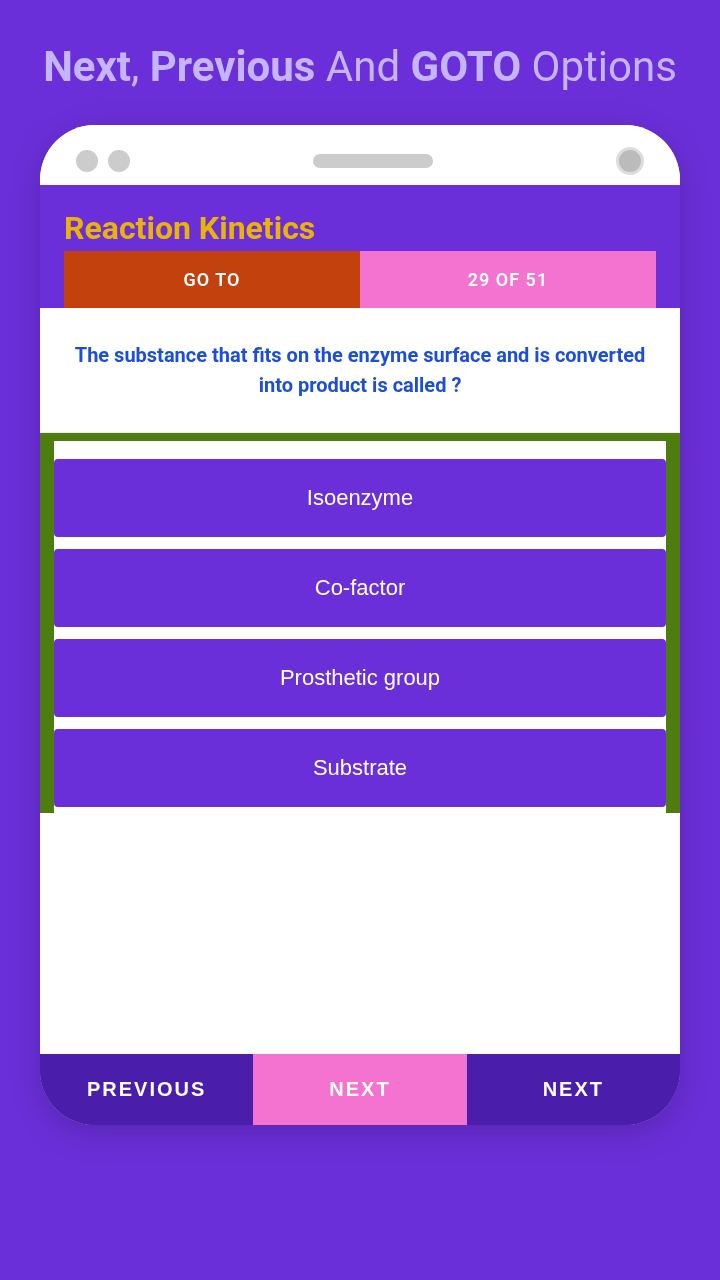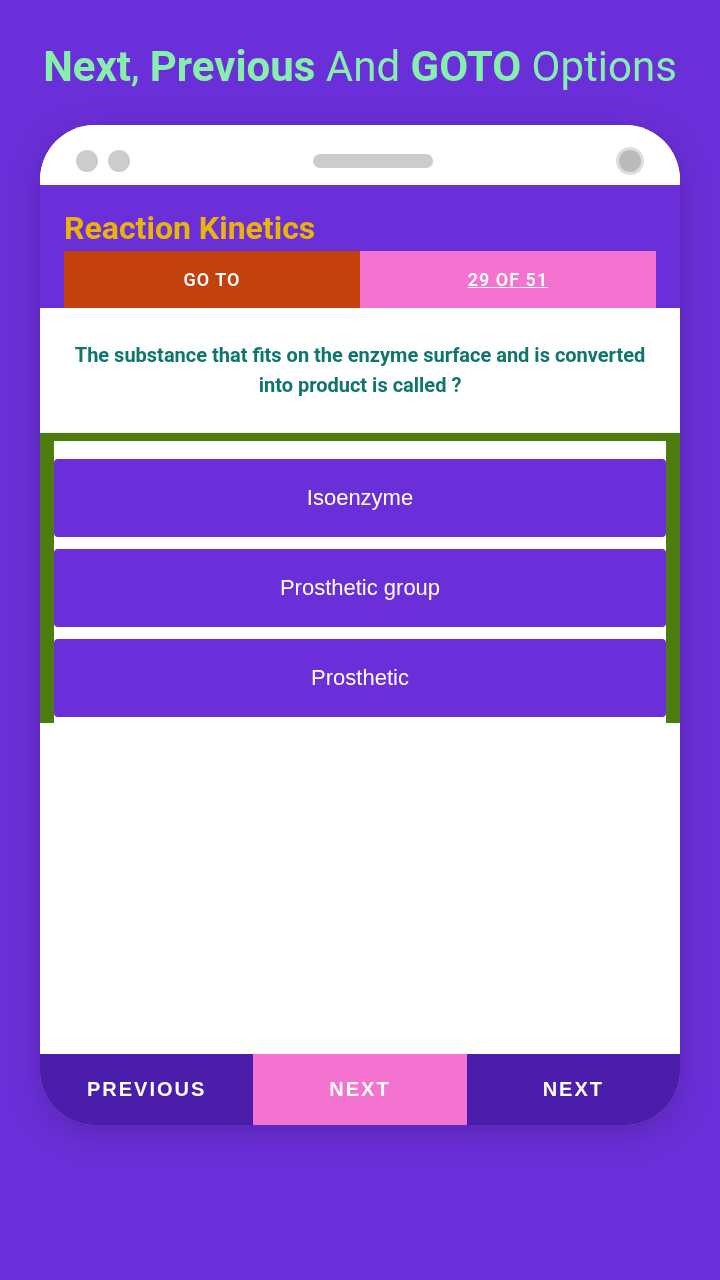--- a/index.html
+++ b/index.html
@@ -9,21 +9,21 @@
       width: 720px;
       min-height: 1280px;
       background-color: #6B2FD9;
       font-family: 'Roboto', Arial, sans-serif;
       display: flex;
       flex-direction: column;
       align-items: center;
     }
 
     .page-title {
-      color: #86efac;
+      color: #c4b5fd;
       font-size: 42px;
       font-weight: 400;
       text-align: center;
       padding: 40px 30px 30px 30px;
       line-height: 1.3;
     }
 
     .page-title .bold {
       font-weight: 700;
     }
@@ -109,32 +109,31 @@
       color: white;
       font-size: 18px;
       font-weight: 600;
       letter-spacing: 1px;
       cursor: pointer;
     }
 
     .tab.active {
       background: #F472D0;
       color: white;
-      text-decoration: underline;
     }
 
     .question-area {
       background: white;
       margin: 0;
       padding: 32px 24px 32px 24px;
       border-bottom: 1px solid #eee;
     }
 
     .question-text {
-      color: #0f766e;
+      color: #1d4ed8;
       font-size: 20px;
       font-weight: 700;
       text-align: center;
       line-height: 1.5;
     }
 
     .answers-area {
       background: white;
       padding: 12px 0 0 0;
       display: flex;
@@ -219,22 +218,23 @@
       </div>
     </div>
 
     <div class="question-area">
       <div class="question-text">The substance that fits on the enzyme surface and is converted into product is called ?</div>
     </div>
 
     <div class="answers-wrapper">
       <div class="answers-area">
         <button class="answer-btn">Isoenzyme</button>
+        <button class="answer-btn">Co-factor</button>
         <button class="answer-btn">Prosthetic group</button>
-        <button class="answer-btn">Prosthetic</button>
+        <button class="answer-btn">Substrate</button>
       </div>
     </div>
 
     <div class="spacer"></div>
 
     <div class="bottom-bar">
       <button class="bottom-btn">PREVIOUS</button>
       <button class="bottom-btn share">NEXT</button>
       <button class="bottom-btn">NEXT</button>
     </div>

